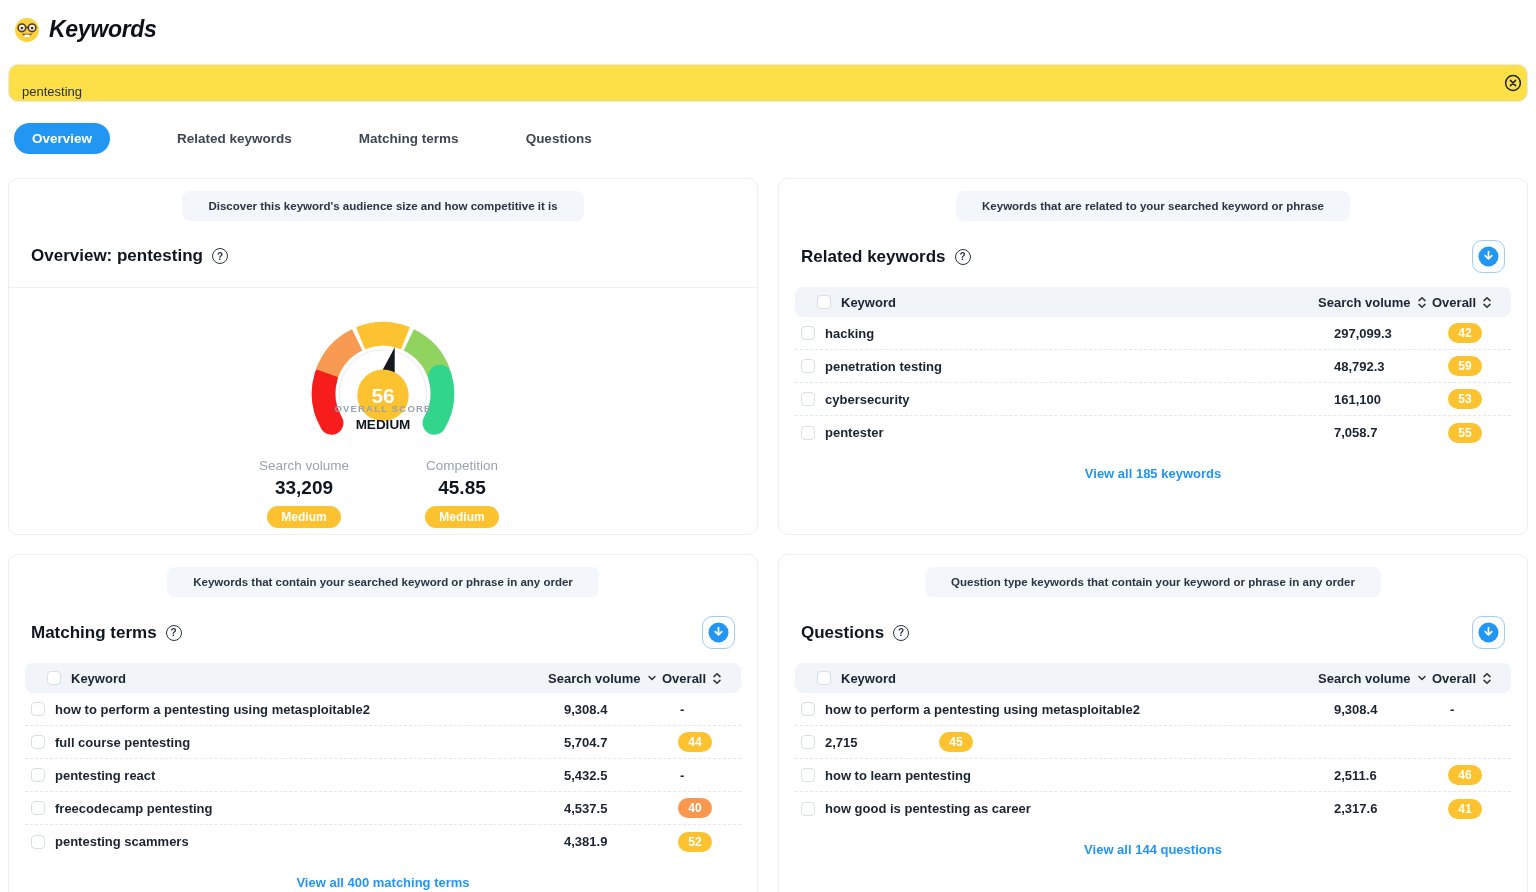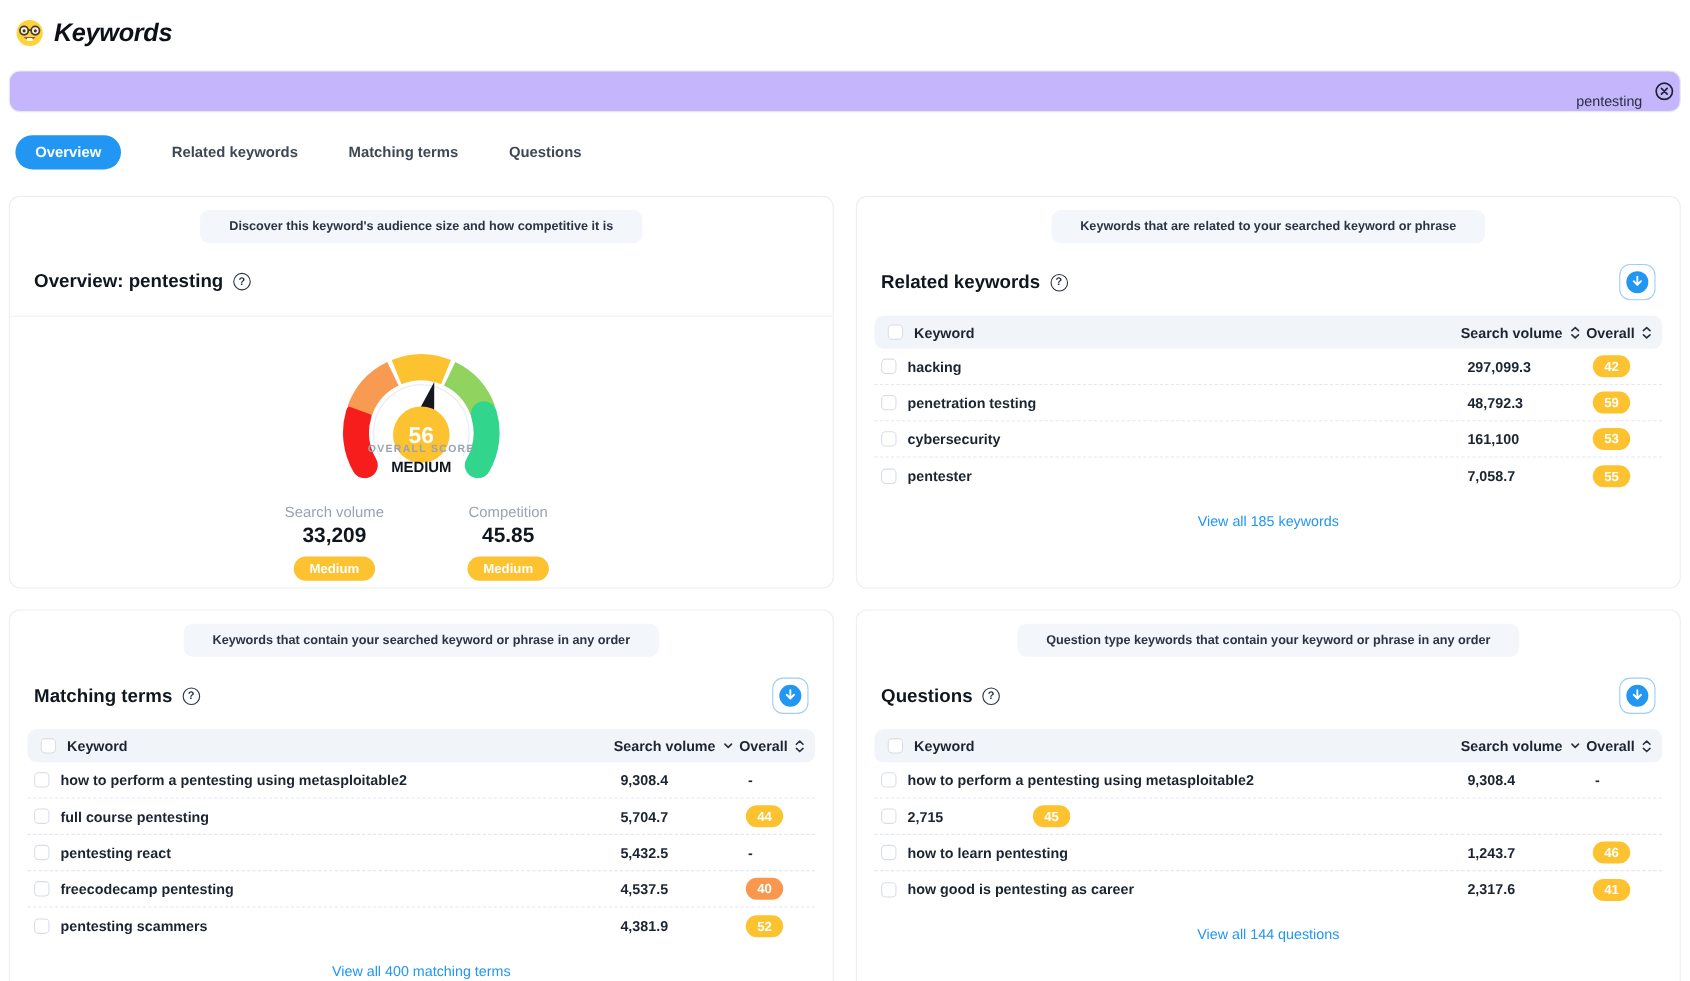--- a/index.html
+++ b/index.html
@@ -10,26 +10,26 @@
     color:#1b222e;
   }
   
   .app-header { display:flex; align-items:center; gap:9px; padding:16px 0 0 14px;font-style:italic; }
   .app-header h1 { font-size:23px; font-weight:800; letter-spacing:-0.3px; color:#0d1117; }
   
   .search-wrap { position:relative; margin:21px 8px 0 8px; }
   .search-wrap input {
     width:100%; height:38px; border:1px solid #e7eaf0; border-radius:10px;
     padding:16px 34px 0 13px; font-size:13px; font-weight:500; color:#28303d;
-    font-family:"Liberation Sans", sans-serif; outline:none; background:#c4b5fd;text-align:right;
+    font-family:"Liberation Sans", sans-serif; outline:none; background:#fde047;
   }
   .clear-btn { position:absolute; right:4px; top:50%; transform:translateY(-50%);
     background:none; border:none; cursor:pointer; display:flex; padding:2px; }
   
-  .tabs { display:flex; align-items:center; gap:46px; margin:21px 14px 24px 14px; }
+  .tabs { display:flex; align-items:center; gap:67px; margin:21px 14px 24px 14px; }
   .tab { background:none; border:none; font-family:"Liberation Sans", sans-serif;
     font-size:13.5px; font-weight:600; color:#3e4754; cursor:pointer; padding:8px 0; }
   .tab.active { background:#2196f3; color:#fff; border-radius:999px; padding:8px 18px; }
   
   .grid { display:grid; grid-template-columns:1fr 1fr; column-gap:20px; row-gap:19px;
     margin:0 8px; align-items:stretch; }
   .panel { border:1px solid #ebeef3; border-radius:10px; background:#fff;
     min-height:346px; padding-bottom:6px; position:relative; }
   .desc-pill { width:fit-content; margin:12px auto 0 auto; background:#f3f6fb;
     border-radius:8px; padding:9px 26px; font-size:11.5px; font-weight:700; color:#2b3442; }
@@ -50,40 +50,40 @@
     color:#9aa3b0; text-align:center; }
   .gauge-level { margin-top:3px; font-size:13.5px; font-weight:800; color:#10161f; text-align:center; }
   .stats { display:flex; justify-content:center; gap:28px; margin-top:26px; }
   .stat { width:130px; text-align:center; }
   .stat-label { font-size:13.5px; color:#9aa3b0; font-weight:500; }
   .stat-value { font-size:19px; font-weight:800; color:#10161f; margin-top:4px; }
   .stat-badge { display:inline-block; margin-top:7px; background:#fcc22f; color:#fff;
     font-size:12px; font-weight:700; padding:4px 14px; border-radius:12px; }
   
   .thead { display:flex; align-items:center; background:#f1f4f9; border-radius:8px;
-    height:30px; margin:14px 16px 0 16px; padding:0 12px; }
+    height:30px; margin:14px 16px 0 16px; padding:0 22px; }
   .trow { display:flex; align-items:center; height:33px; margin:0 16px; padding:0 6px;
     border-bottom:1px dashed #e3e7ee; }
   .trow:last-child { border-bottom:none; }
   .checkbox { width:14px; height:14px; border:1.5px solid #d9dee6; border-radius:4px;
     background:#fff; margin-right:10px; flex:none; cursor:pointer; }
   .kw { flex:1; font-size:13px; font-weight:700; color:#1b2430;
     white-space:nowrap; overflow:hidden; text-overflow:ellipsis; }
   .thead .kw { font-weight:700; }
   .vol { width:114px; flex:none; font-size:13px; font-weight:700; color:#1b2430; }
   .ovcell { width:57px; flex:none; display:flex; align-items:flex-end; }
   .col-label { display:inline-flex; align-items:center; gap:6px; font-size:13px;
     font-weight:700; color:#1b2430; cursor:pointer; }
   .badge { display:inline-block; min-width:34px; text-align:center; background:#fcc22f;
     color:#fff; font-size:12px; font-weight:700; padding:3px 0; border-radius:11px; }
   .badge.orange { background:#f8974d; }
   .dash { font-size:13px; font-weight:700; color:#1b2430; padding-left:2px; }
   .view-all { display:block; width:100%; text-align:center; background:none; border:none;
     color:#2196f3; font-family:"Liberation Sans", sans-serif; font-size:13px;
-    font-weight:400; margin:17px 0 15px 0; cursor:pointer; }
+    font-weight:700; margin:17px 0 15px 0; cursor:pointer; }
   svg { display:block; }
 </style>
 </head>
 <body>
 
 <header class="app-header">
   <span>
     <svg width="26" height="26" viewBox="0 0 24 24">
       <circle cx="12" cy="12" r="11" fill="#fdd23a"></circle>
       <circle cx="7.3" cy="10" r="3.5" fill="#fdf6dc" stroke="#4d3b33" stroke-width="1.5"></circle>
@@ -359,21 +359,21 @@
         <div class="trow">
           <span class="checkbox"></span>
           <span class="vol">2,715</span>
           <span class="ovcell">
             <span class="badge yellow">45</span>
           </span>
         </div>
         <div class="trow">
           <span class="checkbox"></span>
           <span class="kw">how to learn pentesting</span>
-          <span class="vol">1,243.7</span>
+          <span class="vol">2,511.6</span>
           <span class="ovcell">
             <span class="badge yellow">46</span>
           </span>
         </div>
         <div class="trow">
           <span class="checkbox"></span>
           <span class="kw">how good is pentesting as career</span>
           <span class="vol">2,317.6</span>
           <span class="ovcell">
             <span class="badge yellow">41</span>

